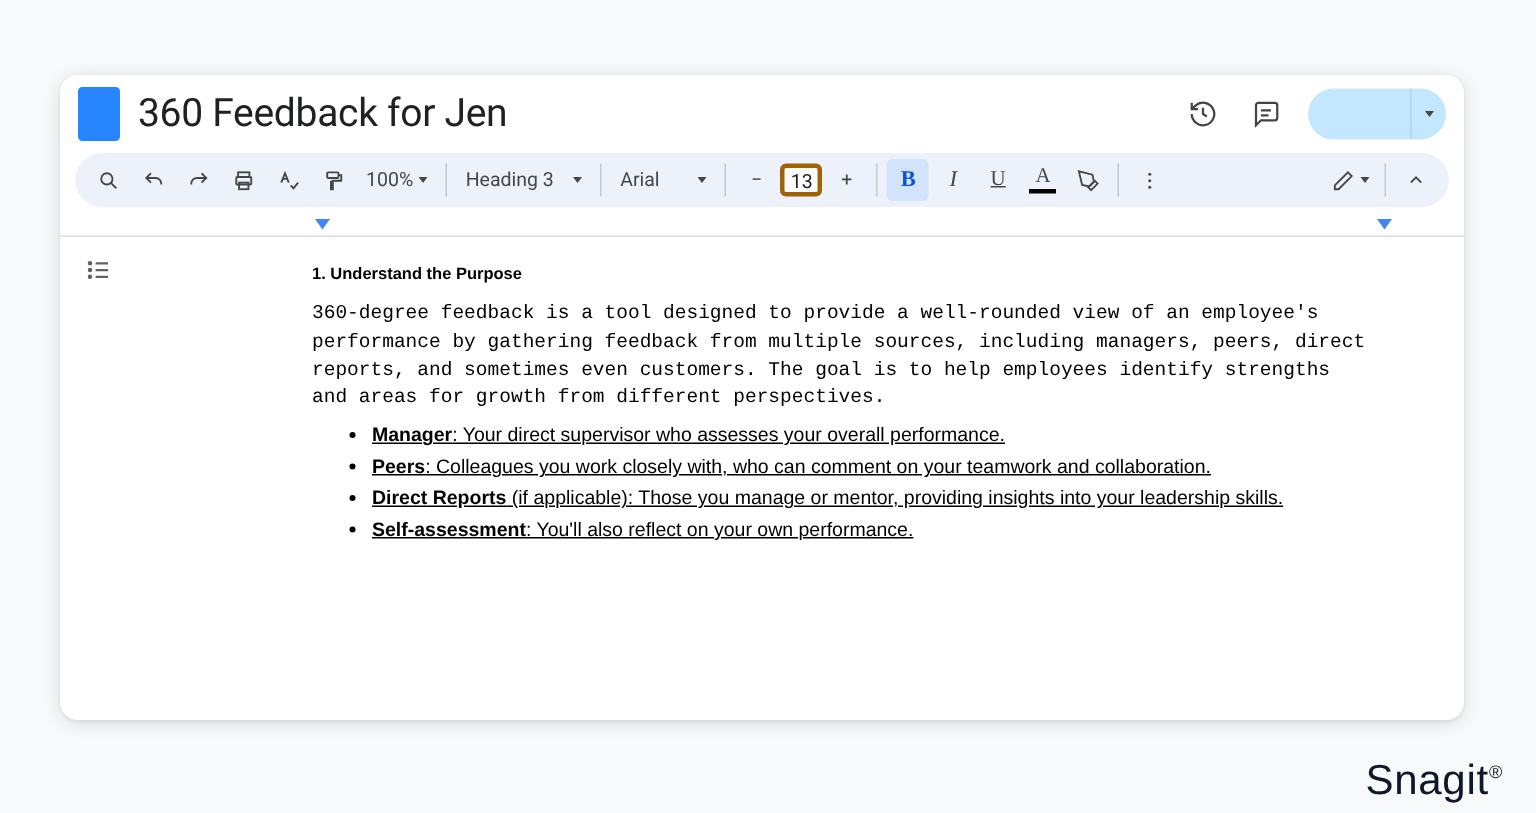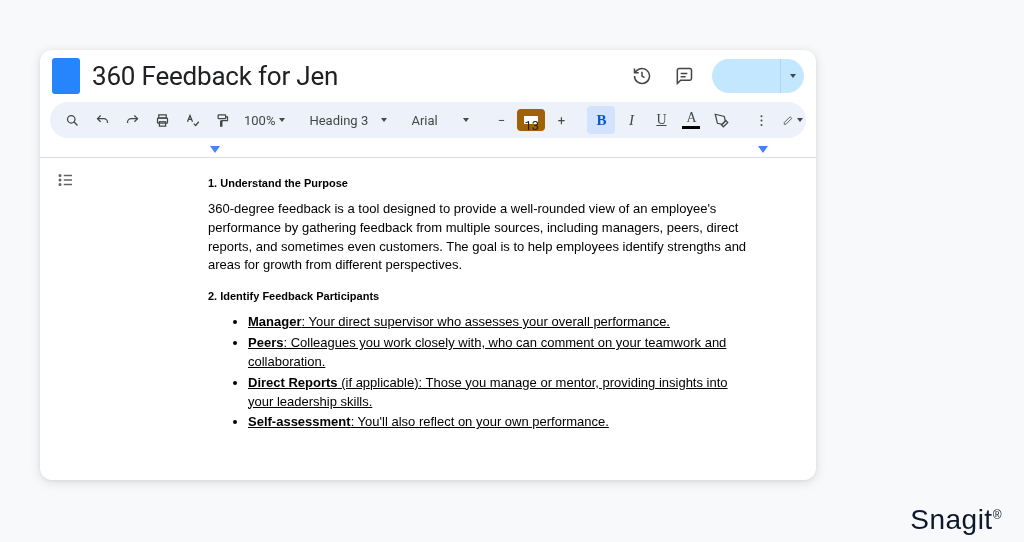--- a/index.html
+++ b/index.html
@@ -10,21 +10,21 @@
     color: #202124;
     width: 1024px;
     height: 542px;
     overflow: hidden;
     position: relative;
   }
   .window {
     position: absolute;
     left: 40px;
     top: 50px;
-    width: 776px;
+    width: 936px;
     height: 430px;
     background: #fff;
     border-radius: 12px;
     box-shadow: 0 2px 12px rgba(0,0,0,0.12), 0 1px 3px rgba(0,0,0,0.06);
     overflow: hidden;
     display: flex;
     flex-direction: column;
   }
   .titlebar {
     display: flex;
@@ -99,21 +99,21 @@
   .dropdown {
     display: flex; align-items: center; gap: 4px;
     padding: 0 6px; font-size: 13px; color: #444746;
     height: 28px;
   }
   .font-size-box {
     display: flex; align-items: center; gap: 2px;
   }
   .font-size-input {
     width: 28px; height: 22px;
-    border: 7px solid #a16207;
+    border: 3px solid #a16207;
     border-radius: 4px;
     text-align: center;
     font-size: 13px;
     line-height: 20px;
     background: #fff;
   }
   .text-color {
     display:flex; flex-direction:column; align-items:center; justify-content:center;
     width:28px; height:28px;
   }
@@ -155,21 +155,21 @@
     line-height: 1.45;
     overflow:hidden;
   }
   .page h3 {
     font-size: 11px;
     font-weight: 700;
     margin: 14px 0 8px 0;
     color: #000;
   }
   .page h3:first-child { margin-top: 0; }
-  .page p { margin: 0 0 6px 0; }
+  .page p { margin: 0 0 6px 0; font-family: Liberation Mono, monospace; }
   .page ul { margin: 4px 0 8px 0; padding-left: 40px; }
   .page li { margin: 2px 0; text-decoration: underline; }
   .page li b { font-weight: 700; }
   .watermark {
     position:absolute;
     right: 22px;
     bottom: 6px;
     font-family: "Segoe UI", Arial, sans-serif;
     font-size: 28px;
     color: #0f172a;
@@ -323,21 +323,20 @@
           <circle cx="4" cy="12" r="1" fill="currentColor"></circle>
             <line x1="9" y1="12" x2="20" y2="12"></line>
           <circle cx="4" cy="18" r="1" fill="currentColor"></circle>
             <line x1="9" y1="18" x2="20" y2="18"></line>
         </svg>
       </div>
     </div>
     <div class="page">
       <h3>1. Understand the Purpose</h3>
       <p>360-degree feedback is a tool designed to provide a well-rounded view of an employee's performance by gathering feedback from multiple sources, including managers, peers, direct reports, and sometimes even customers. The goal is to help employees identify strengths and areas for growth from different perspectives.</p>
-      <h3>2. Identify Feedback Participants</h3>
       <ul>
         <li><b>Manager</b><span>: Your direct supervisor who assesses your overall performance.</span></li>
         <li><b>Peers</b><span>: Colleagues you work closely with, who can comment on your teamwork and collaboration.</span></li>
         <li><b>Direct Reports</b><span> (if applicable): Those you manage or mentor, providing insights into your leadership skills.</span></li>
         <li><b>Self-assessment</b><span>: You'll also reflect on your own performance.</span></li>
       </ul>
     </div>
   </div>
 
 </div>

